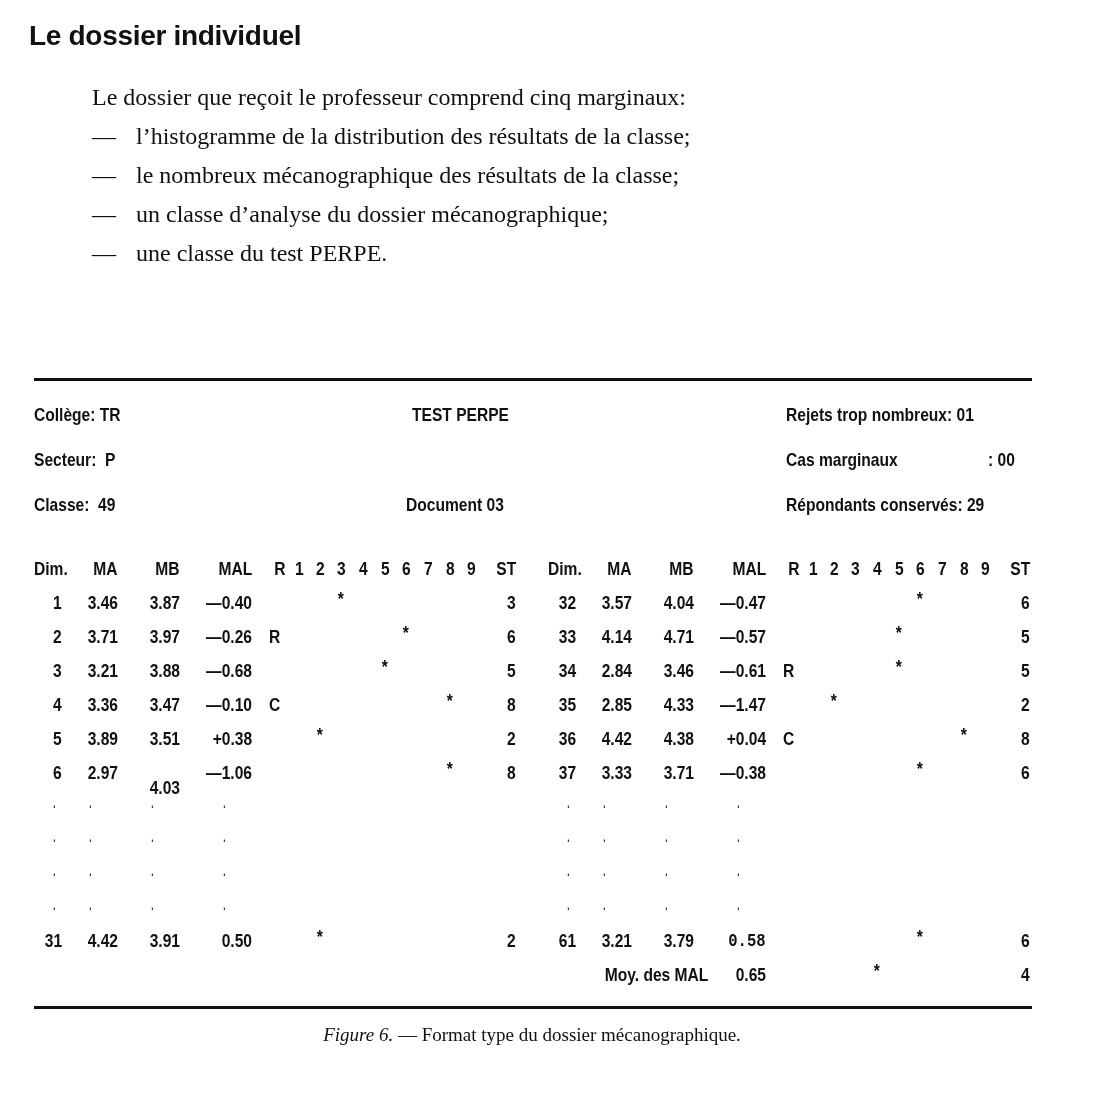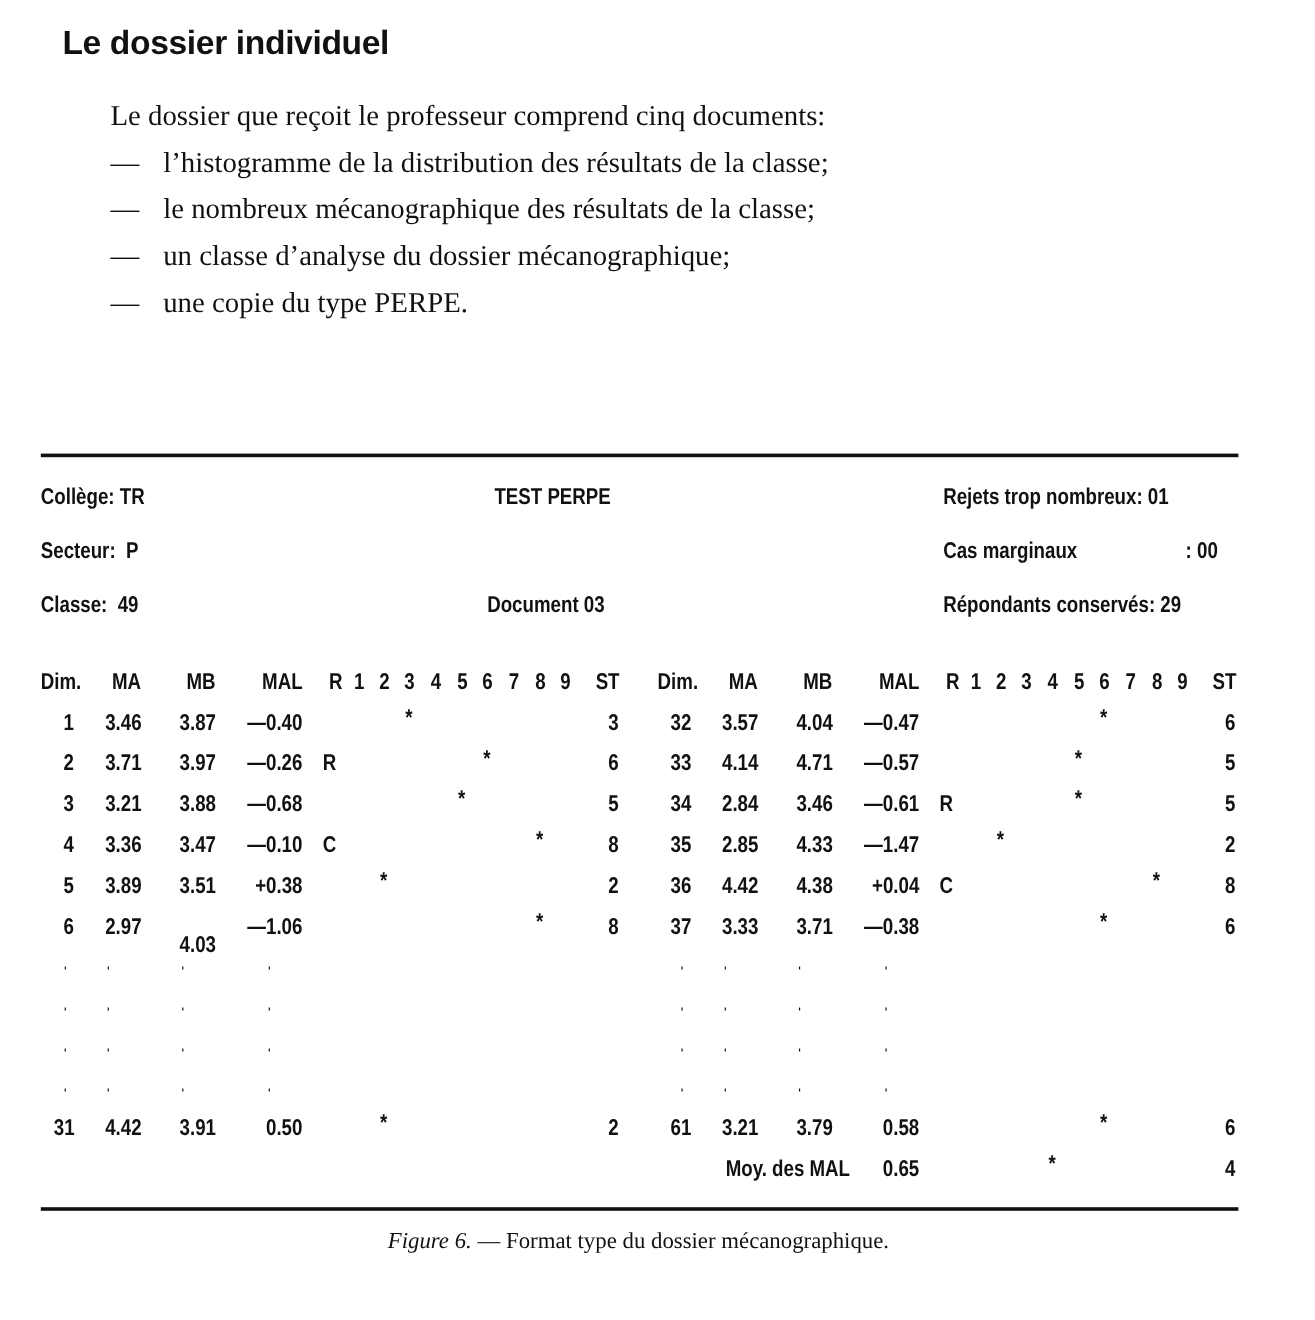--- a/index.html
+++ b/index.html
@@ -1,40 +1,40 @@
 <!DOCTYPE html>
 <html><head>
 <meta charset="utf-8">
 <style>
   html, body { margin: 0; padding: 0; background: #ffffff; }
   body { width: 1096px; height: 1100px; position: relative; overflow: hidden; color: #111; }
-  .heading { position: absolute; left: 52px; top: 20px; font-family: "Liberation Sans", sans-serif; font-weight: bold; font-size: 28px; letter-spacing: -0.3px; }
+  .heading { position: absolute; left: 29px; top: 20px; font-family: "Liberation Sans", sans-serif; font-weight: bold; font-size: 28px; letter-spacing: -0.3px; }
   .intro { position: absolute; left: 92px; top: 78px; font-family: "Liberation Serif", serif; font-size: 24px; line-height: 39px; }
   .intro .li { white-space: nowrap; }
   .intro .dash { display: inline-block; width: 44px; }
   .rule { position: absolute; left: 34px; width: 998px; height: 3px; background: #111; }
   .mono { font-family: "Liberation Sans", sans-serif; font-weight: bold; font-size: 19px; transform: scaleX(0.82); transform-origin: left center; white-space: nowrap; }
   .abs { position: absolute; }
   .cell { position: absolute; white-space: nowrap; font-family: "Liberation Sans", sans-serif; font-weight: bold; font-size: 19px; }
   .cond { display: inline-block; transform: scaleX(0.82); }
   .caption { position: absolute; left: 0; width: 1064px; top: 1024px; text-align: center; font-family: "Liberation Serif", serif; font-size: 19px; }
   .caption i { font-style: italic; }
   .tick { position: absolute; font-family: "Liberation Sans", sans-serif; font-weight: bold; font-size: 14px; }
 </style>
 </head>
 <body>
 
 <div class="heading">Le dossier individuel</div>
 
 <div class="intro">
-  <div class="li">Le dossier que reçoit le professeur comprend cinq documents:</div>
+  <div class="li">Le dossier que reçoit le professeur comprend cinq marginaux:</div>
   <div class="li"><span class="dash">—</span><span>l’histogramme de la distribution des résultats de la classe;</span></div>
   <div class="li"><span class="dash">—</span><span>le nombreux mécanographique des résultats de la classe;</span></div>
   <div class="li"><span class="dash">—</span><span>un classe d’analyse du dossier mécanographique;</span></div>
-  <div class="li"><span class="dash">—</span><span>une copie du type PERPE.</span></div>
+  <div class="li"><span class="dash">—</span><span>une classe du test PERPE.</span></div>
 </div>
 
 <div class="rule" style="top:378px"></div>
 
 <div class="abs mono" style="left:34px;top:404px">Collège: TR</div>
 <div class="abs mono" style="left:412px;top:404px">TEST PERPE</div>
 <div class="abs mono" style="left:786px;top:404px">Rejets trop nombreux: 01</div>
 
 <div class="abs mono" style="left:34px;top:449px"><span>Secteur:</span>&nbsp;&nbsp;<span>P</span></div>
 <div class="abs mono" style="left:786px;top:449px">Cas marginaux</div>
@@ -185,21 +185,21 @@
     <div class="tick" style="left: 602px; top: 860px;">ˌ</div>
     <div class="tick" style="left: 664px; top: 860px;">ˌ</div>
     <div class="tick" style="left: 736px; top: 860px;">ˌ</div>
     <div class="tick" style="left: 566px; top: 894px;">ˌ</div>
     <div class="tick" style="left: 602px; top: 894px;">ˌ</div>
     <div class="tick" style="left: 664px; top: 894px;">ˌ</div>
     <div class="tick" style="left: 736px; top: 894px;">ˌ</div>
     <div class="cell" style="top: 930px; right: 520px;"><span class="cond" style="transform-origin: right center;">61</span></div>
     <div class="cell" style="top: 930px; right: 464px;"><span class="cond" style="transform-origin: right center;">3.21</span></div>
     <div class="cell" style="top: 930px; right: 402px;"><span class="cond" style="transform-origin: right center;">3.79</span></div>
-    <div class="cell" style="top: 930px; right: 330px;"><span class="cond" style="transform-origin: right center;">0.58</span></div>
+    <div class="cell" style="top: 930px; right: 330px; font-family: Liberation Mono, monospace;"><span class="cond" style="transform-origin: right center;">0.58</span></div>
     <div class="cell" style="top: 926px; left: 910px; width: 20px; text-align: center;"><span class="cond" style="transform-origin: center center;">*</span></div>
     <div class="cell" style="top: 930px; right: 66px;"><span class="cond" style="transform-origin: right center;">6</span></div>
     <div class="cell" style="top: 964px; right: 388px;"><span class="cond" style="transform-origin: right center;">Moy. des MAL</span></div>
     <div class="cell" style="top: 964px; right: 330px;"><span class="cond" style="transform-origin: right center;">0.65</span></div>
     <div class="cell" style="top: 960px; left: 867px; width: 20px; text-align: center;"><span class="cond" style="transform-origin: center center;">*</span></div>
     <div class="cell" style="top: 964px; right: 66px;"><span class="cond" style="transform-origin: right center;">4</span></div>
   </div>
 
 <div class="rule" style="top:1006px"></div>
 

